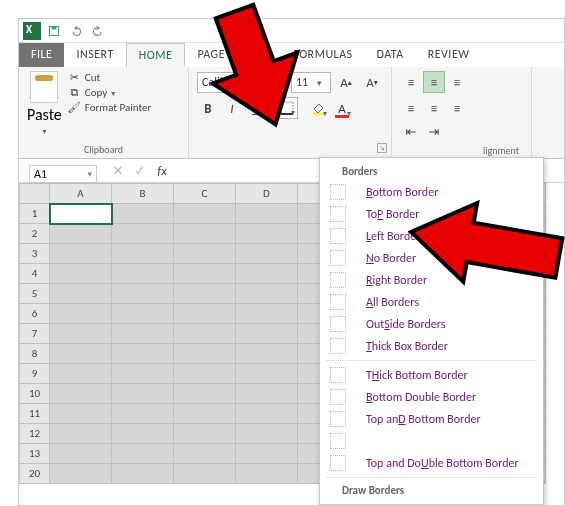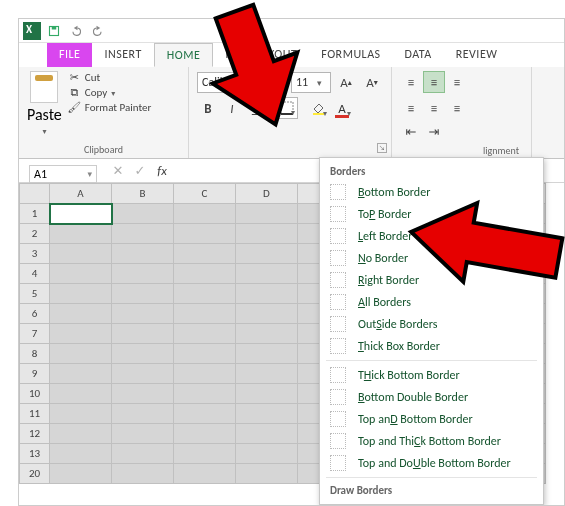--- a/index.html
+++ b/index.html
@@ -8,21 +8,21 @@
   .artifact { position: absolute; left:-6px; top:0; width:24px; height:100%; background: linear-gradient(90deg,#888,#bbb 6px,transparent 6px); opacity:.25; pointer-events:none;}
   
   .titlebar { height: 24px; background: #fff; border-bottom: 1px solid #e1e1e1; display: flex; align-items: center; padding: 2px 4px; gap: 4px; }
   .xl-icon { width: 18px; height: 18px; background: #217346; position: relative; }
   .xl-icon::after { content: "X"; color: #fff; font-weight: bold; font-size: 11px; position: absolute; left: 3px; top: 1px; }
   .qa-btn { width: 18px; height: 18px; display: flex; align-items: center; justify-content: center; color: #555; }
   .qa-btn svg { width: 12px; height: 12px; }
   
   .tabs { height: 24px; display: flex; }
   .tab { padding: 4px 12px; font-size: 12px; color: #444; text-transform: uppercase; letter-spacing: .5px; }
-  .tab.file { background: #d946ef; color: #fff; margin-left: 28px; }
+  .tab.file { background: #737373; color: #fff; }
   .tab.active { border: 1px solid #c4c4c4; border-bottom: 1px solid #f5f5f5; color: #217346; background: #f5f5f5; }
   
   .ribbon { height: 92px; background: #f5f5f5; border-bottom: 1px solid #c4c4c4; display: flex; }
   .group { border-right: 1px solid #d8d8d8; padding: 4px 8px 2px; display: flex; flex-direction: column; justify-content: space-between; }
   .group-label { font-size: 10px; color: #666; text-align: center; padding-top: 2px; position:relative;}
   .group-label .launcher{position:absolute;right:-4px;top:2px;width:10px;height:10px;border:1px solid #aaa;font-size:7px;line-height:8px;color:#777;}
   .clip-top { display: flex; gap: 6px; }
   .paste { display: flex; flex-direction: column; align-items: center; gap: 2px; }
   .paste-icon { width: 28px; height: 32px; background: #fff; border: 1px solid #ccc; position: relative; }
   .paste-icon::before{content:"";position:absolute;left:4px;top:3px;width:18px;height:6px;background:#d0a040;border-radius:2px;}
@@ -50,22 +50,22 @@
   .sheet { position: relative; }
   table.sheet-grid { border-collapse: collapse; }
   table.sheet-grid th, table.sheet-grid td { border: 1px solid #c0c0c0; font-size: 11px; color: #444; }
   table.sheet-grid th.colh { background: #e6e6e6; width: 62px; height: 20px; font-weight: normal; }
   table.sheet-grid th.rowh { background: #e6e6e6; width: 30px; height: 20px; font-weight: normal; text-align:center;}
   table.sheet-grid td { width: 62px; height: 20px; background: #d6d6d6; }
   table.sheet-grid td.active { background: #fff; outline: 2px solid #217346; outline-offset:-1px;}
   th.selall{background:#e6e6e6;}
   
   .menu { position: absolute; left: 300px; top: 138px; width: 225px; background: #fff; border: 1px solid #c8c8c8; box-shadow: 1px 2px 6px rgba(0,0,0,.25); padding: 4px 0; font-size: 12px; }
-  .menu .hdr { font-weight: bold; color: #666; padding: 3px 10px; font-size: 11px; }
-  .menu .item { display: flex; align-items: center; gap: 12px; padding: 3px 10px; color: #14532d; white-space: nowrap; }
+  .menu .hdr { font-weight: bold; color: #666; padding: 3px 10px; font-size: 11px; margin-left: 12px; }
+  .menu .item { display: flex; align-items: center; gap: 20px; padding: 3px 10px; color: #701a75; white-space: nowrap; }
   .menu .item .micon { width: 16px; height: 16px; border: 1px dotted #bbb; position: relative; flex-shrink:0;}
   .menu .u { text-decoration: underline; }
   
   .arrow { position: absolute; pointer-events: none; }
   .arrow svg { overflow: visible; }
 </style>
 </head>
 <body>
 
 <div class="frame">
@@ -423,21 +423,20 @@
     <div class="item">
         <span class="micon"></span>
         <span><span class="u">B</span>ottom Double Border</span>
       </div>
     <div class="item">
         <span class="micon"></span>
         <span>Top an<span class="u">D</span> Bottom Border</span>
       </div>
     <div class="item">
         <span class="micon"></span>
-        <span>Top and Thi<span class="u">C</span>k Bottom Border</span>
       </div>
     <div class="item">
         <span class="micon"></span>
         <span>Top and Do<span class="u">U</span>ble Bottom Border</span>
       </div>
     <div style="border-top:1px solid #e4e4e4;margin:3px 6px"></div>
     <div class="hdr">Draw Borders</div>
   </div>
 
 </div>

